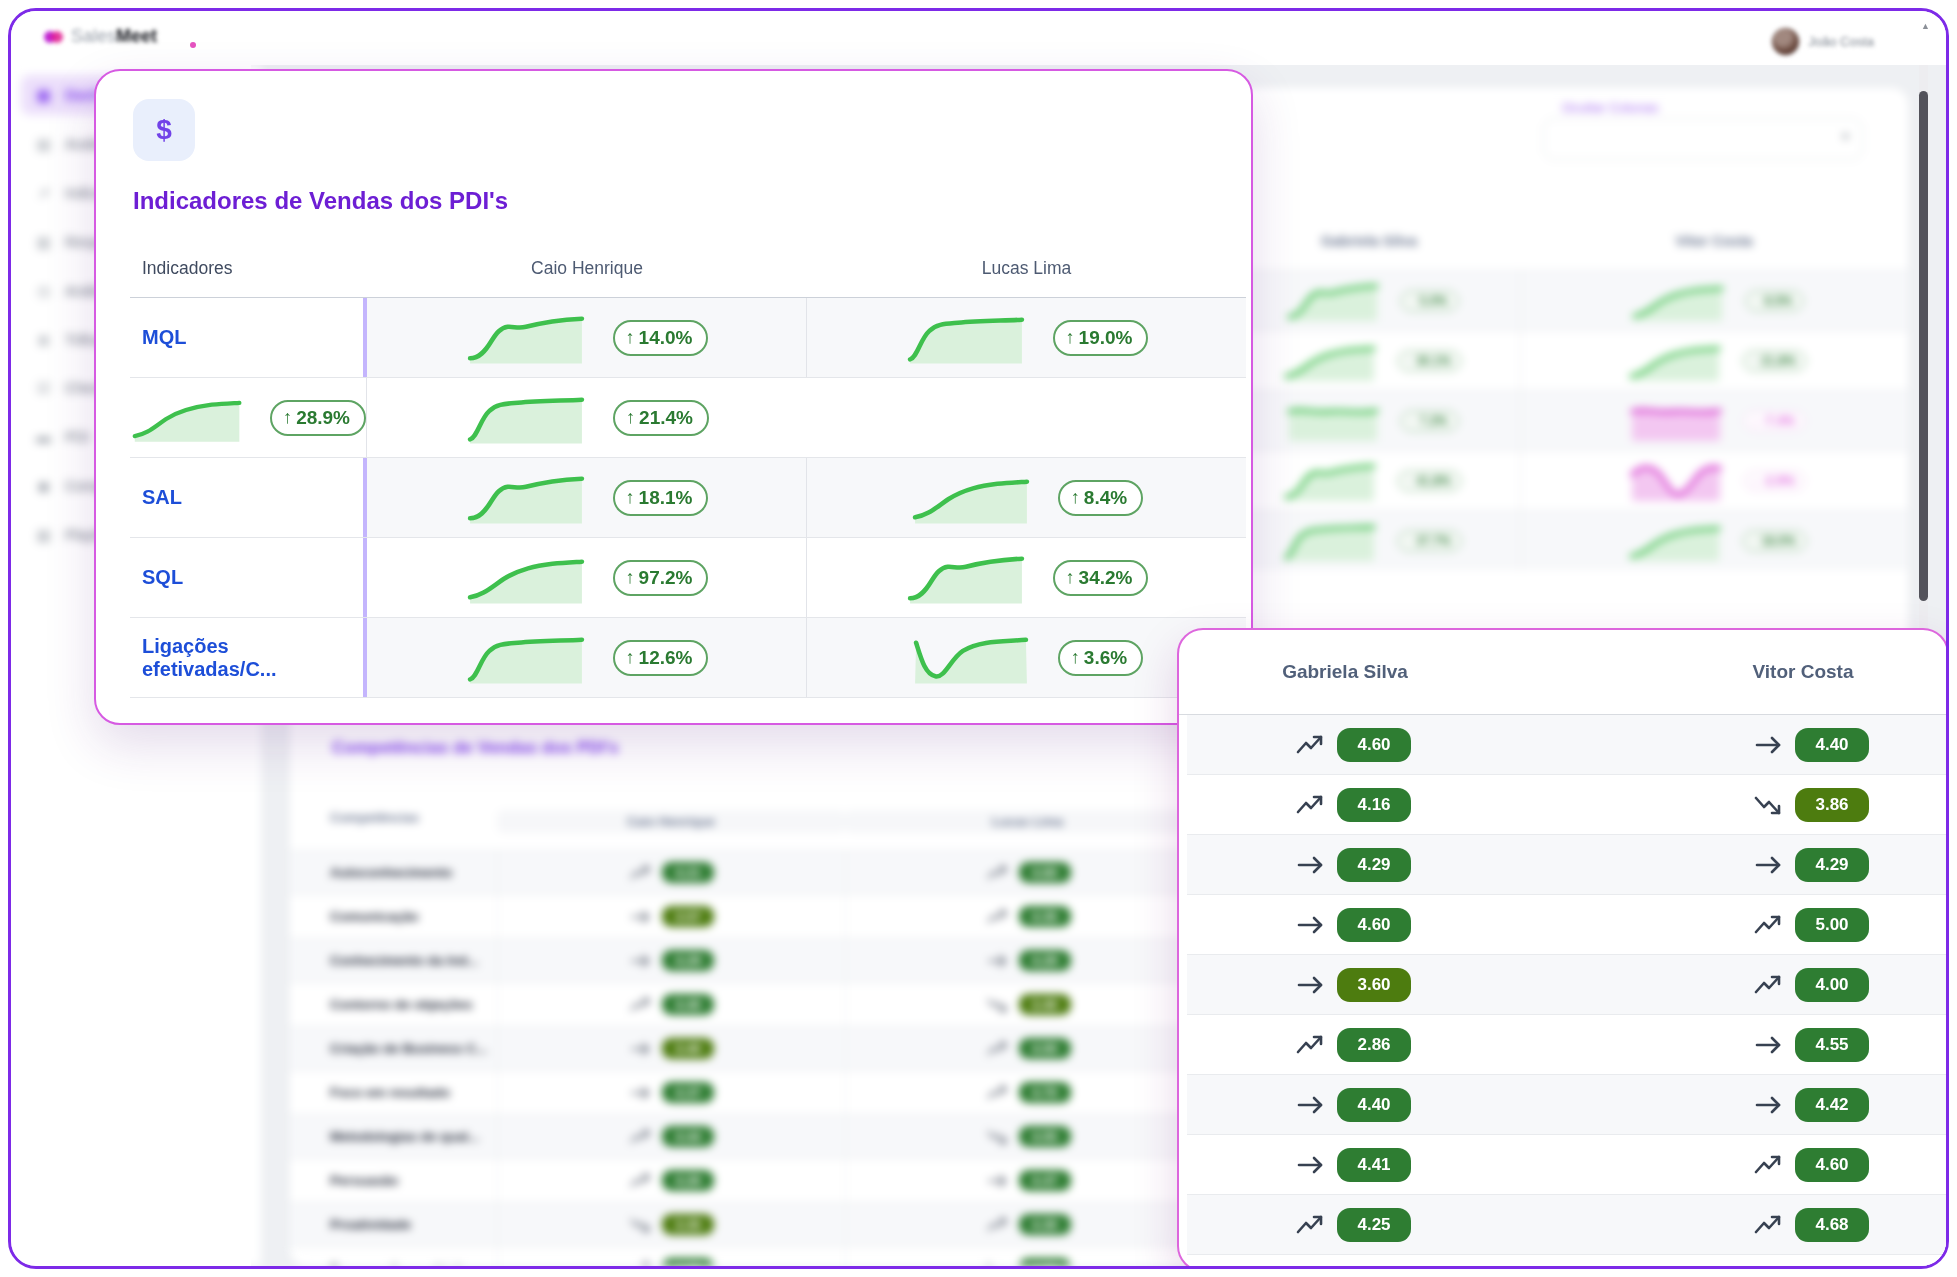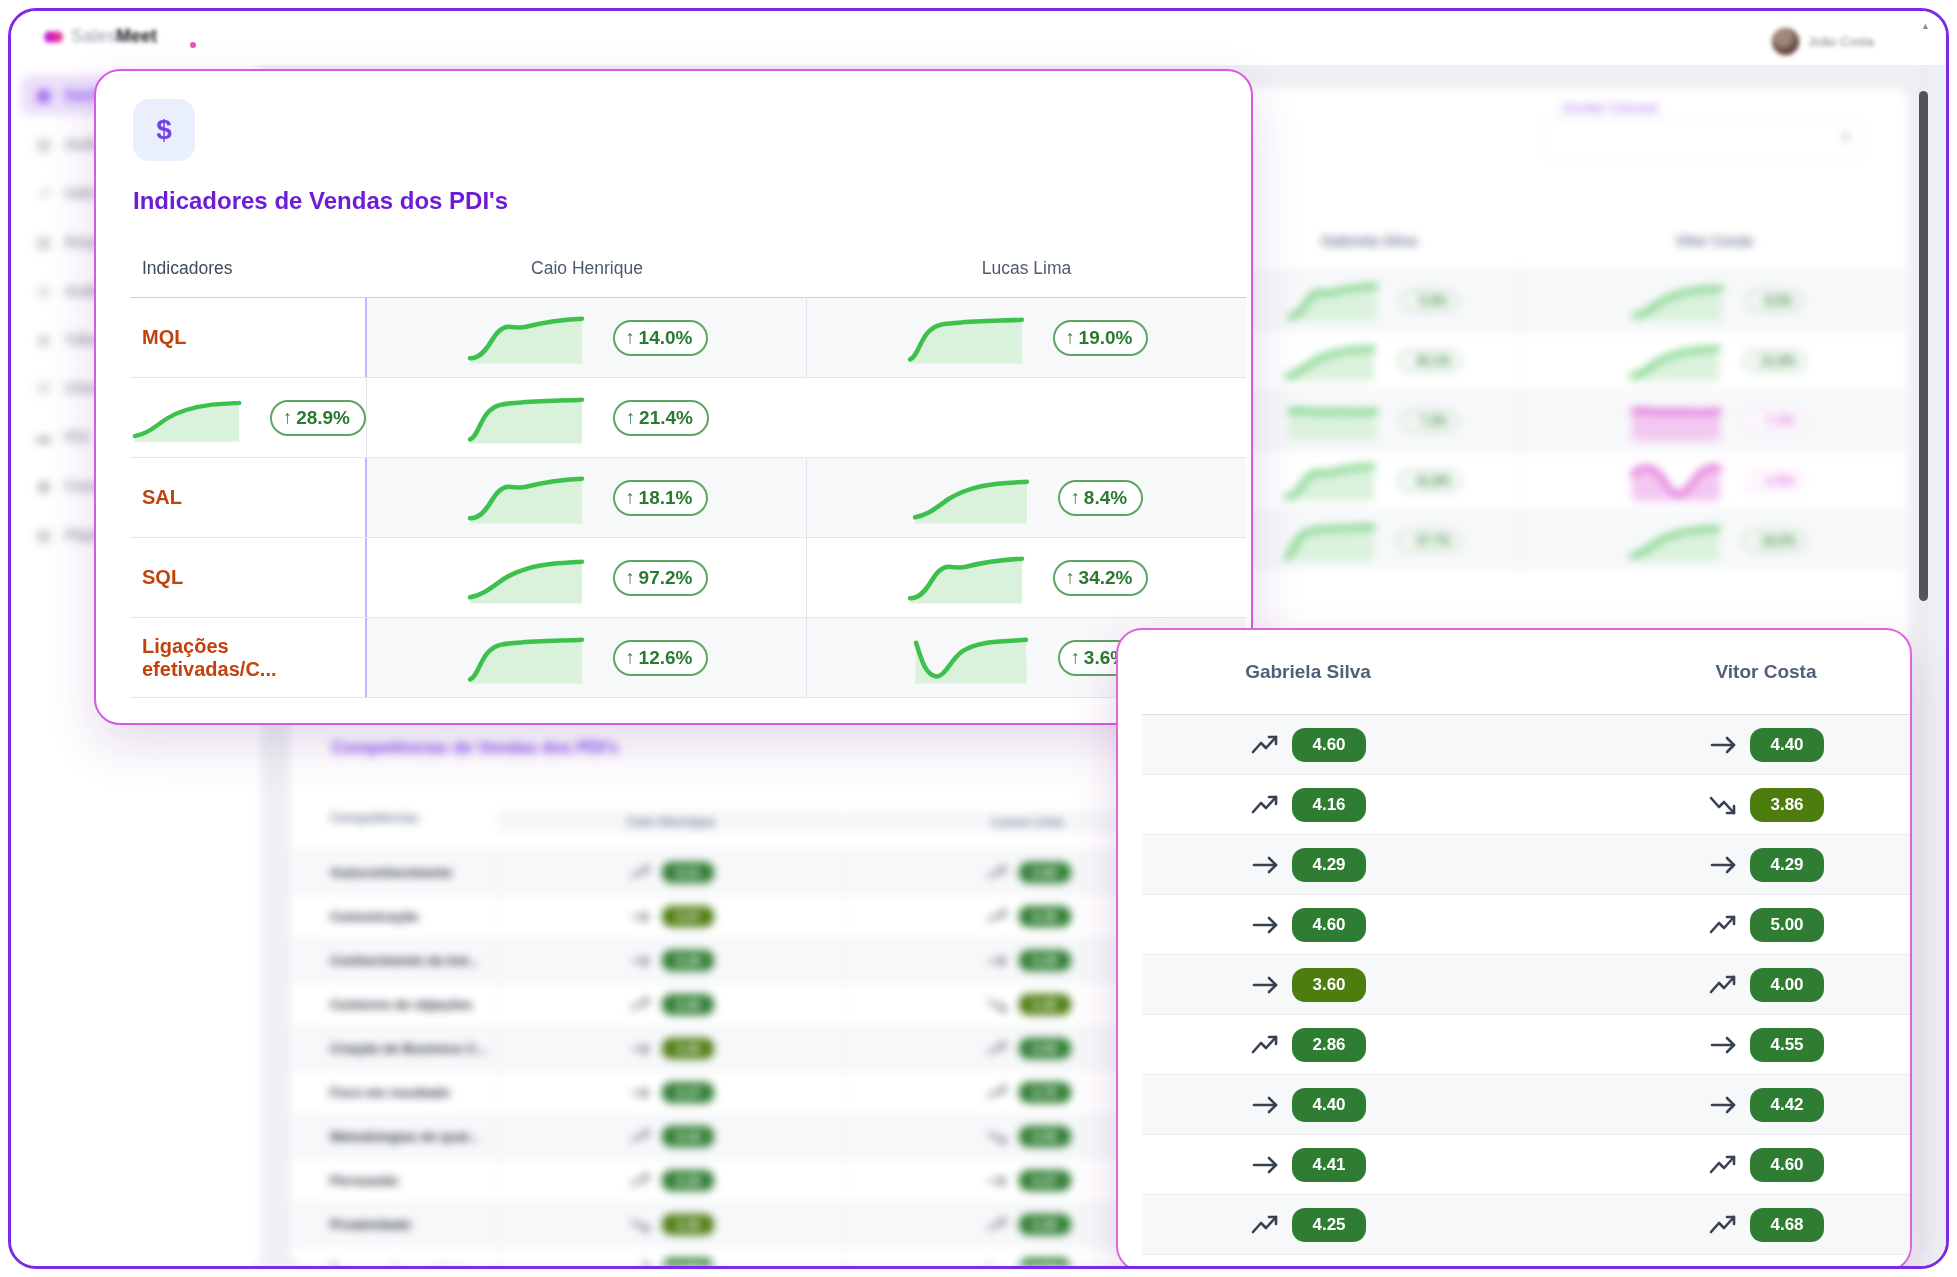--- a/index.html
+++ b/index.html
@@ -83,32 +83,32 @@
   .panel1{position:absolute;left:83px;top:58px;width:1155px;height:652px;background:#fff;border:2px solid #d65ae2;border-radius:26px;z-index:5;box-shadow:0 20px 50px rgba(90,30,130,.16);}
   .dollar-chip{position:absolute;left:37px;top:28px;width:62px;height:62px;border-radius:16px;background:#e9effc;display:flex;align-items:center;justify-content:center;font-size:28px;font-weight:700;color:#7142e8;}
   .p1-title{position:absolute;left:37px;top:116px;font-size:24px;font-weight:700;color:#6d1ed4;}
   .ind-table{position:absolute;left:34px;top:168px;width:1116px;}
   .ind-head{display:grid;grid-template-columns:237px 440px 439px;height:58px;align-items:center;font-size:17.5px;font-weight:400;color:#4d5a72;}
   .ind-head .h1{padding-left:12px;color:#3f4a5f;}
   .ind-head .hc{text-align:center;}
   #ind-rows{border-bottom:1px solid #e4e6ea;}
   .ind-row{display:grid;grid-template-columns:237px 440px 439px;height:79px;border-top:1px solid #e4e6ea;}
   .ind-row:first-child{border-top:1px solid #ccd1d9;}
-  .ind-label{display:flex;align-items:center;padding-left:12px;font-size:20px;font-weight:700;color:#c2410c;background:#fff;border-right:2px solid #c4b5fd;}
+  .ind-label{display:flex;align-items:center;padding-left:12px;font-size:20px;font-weight:700;color:#1d4ed8;background:#fff;border-right:4px solid #c4b5fd;}
   .ind-cell{display:flex;align-items:center;justify-content:center;gap:26px;}
   .ind-cell.mid{border-right:1px solid #e2e4e9;}
   .ind-row.alt .ind-cell{background:#f7f8fa;}
   .spark-lg{width:122px;height:54px;}
 
   
-  .panel2{position:absolute;left:1105px;top:617px;width:768px;height:640px;background:#fff;border:2px solid #dd66dd;border-radius:26px;z-index:6;box-shadow:0 18px 45px rgba(120,30,130,.18);overflow:hidden;padding-left:24px;}
+  .panel2{position:absolute;left:1166px;top:617px;width:768px;height:640px;background:#fff;border:2px solid #dd66dd;border-radius:26px;z-index:6;box-shadow:0 18px 45px rgba(120,30,130,.18);overflow:hidden;}
   .score-head{display:grid;grid-template-columns:384px 384px;height:84px;align-items:center;font-size:19px;font-weight:700;color:#51607a;border-bottom:1px solid #d8dbe0;}
   .score-head .c1{text-align:center;transform:translateX(-26px);}
   .score-head .c2{text-align:center;transform:translateX(48px);}
-  .score-row{display:grid;grid-template-columns:384px 384px;height:59px;border-top:1px solid #e9ebee;}
+  .score-row{display:grid;grid-template-columns:384px 384px;height:59px;border-top:1px solid #e9ebee;margin-left:8px;}
   .score-row:first-child{border-top:none;}
   .score-row.alt{background:#f7f8fa;}
   .score-cell{display:flex;align-items:center;justify-content:center;gap:12px;}
   .score-cell.c1{transform:translateX(-26px);}
   .score-cell.c2{transform:translateX(48px);}
 </style>
 </head>
 <body>
 
 <div class="frame">

